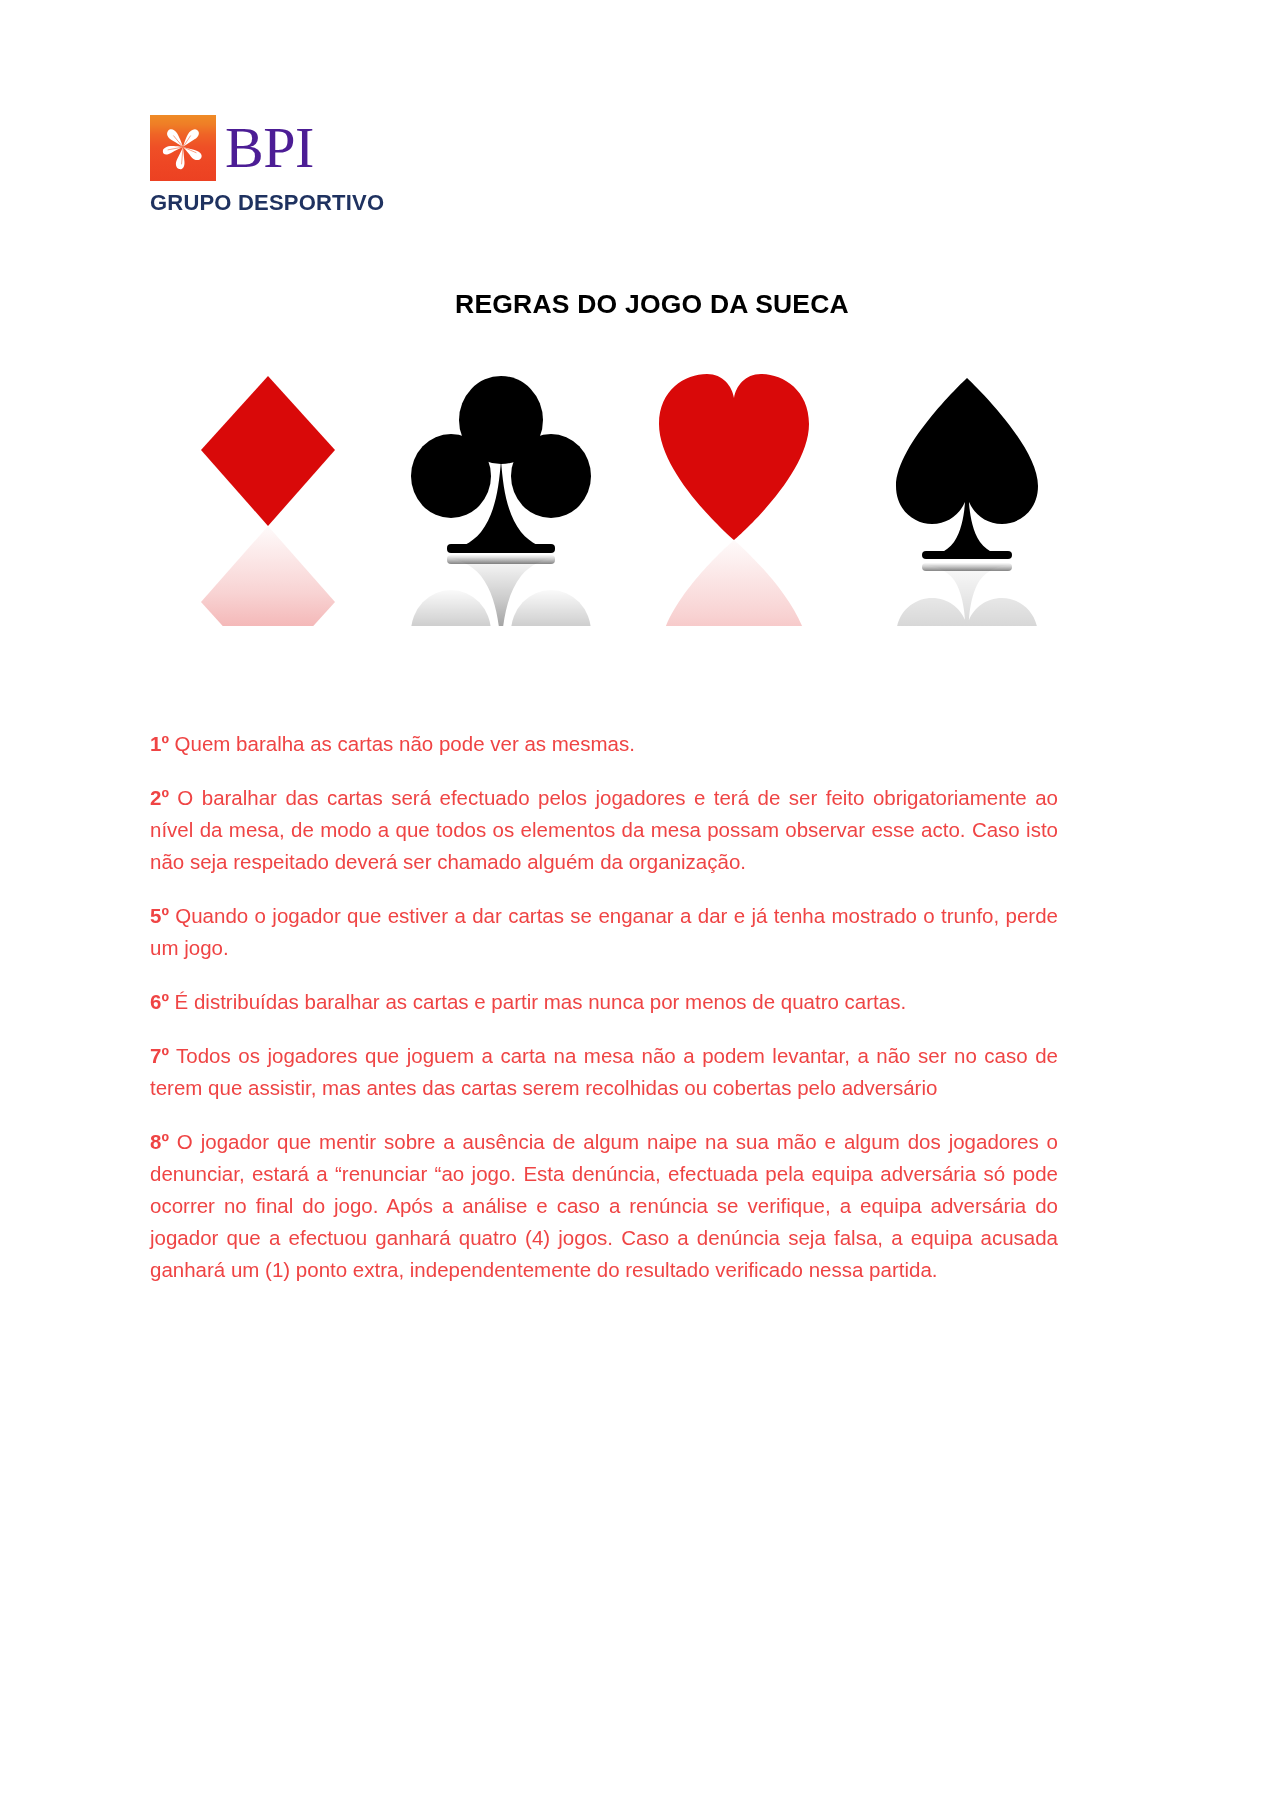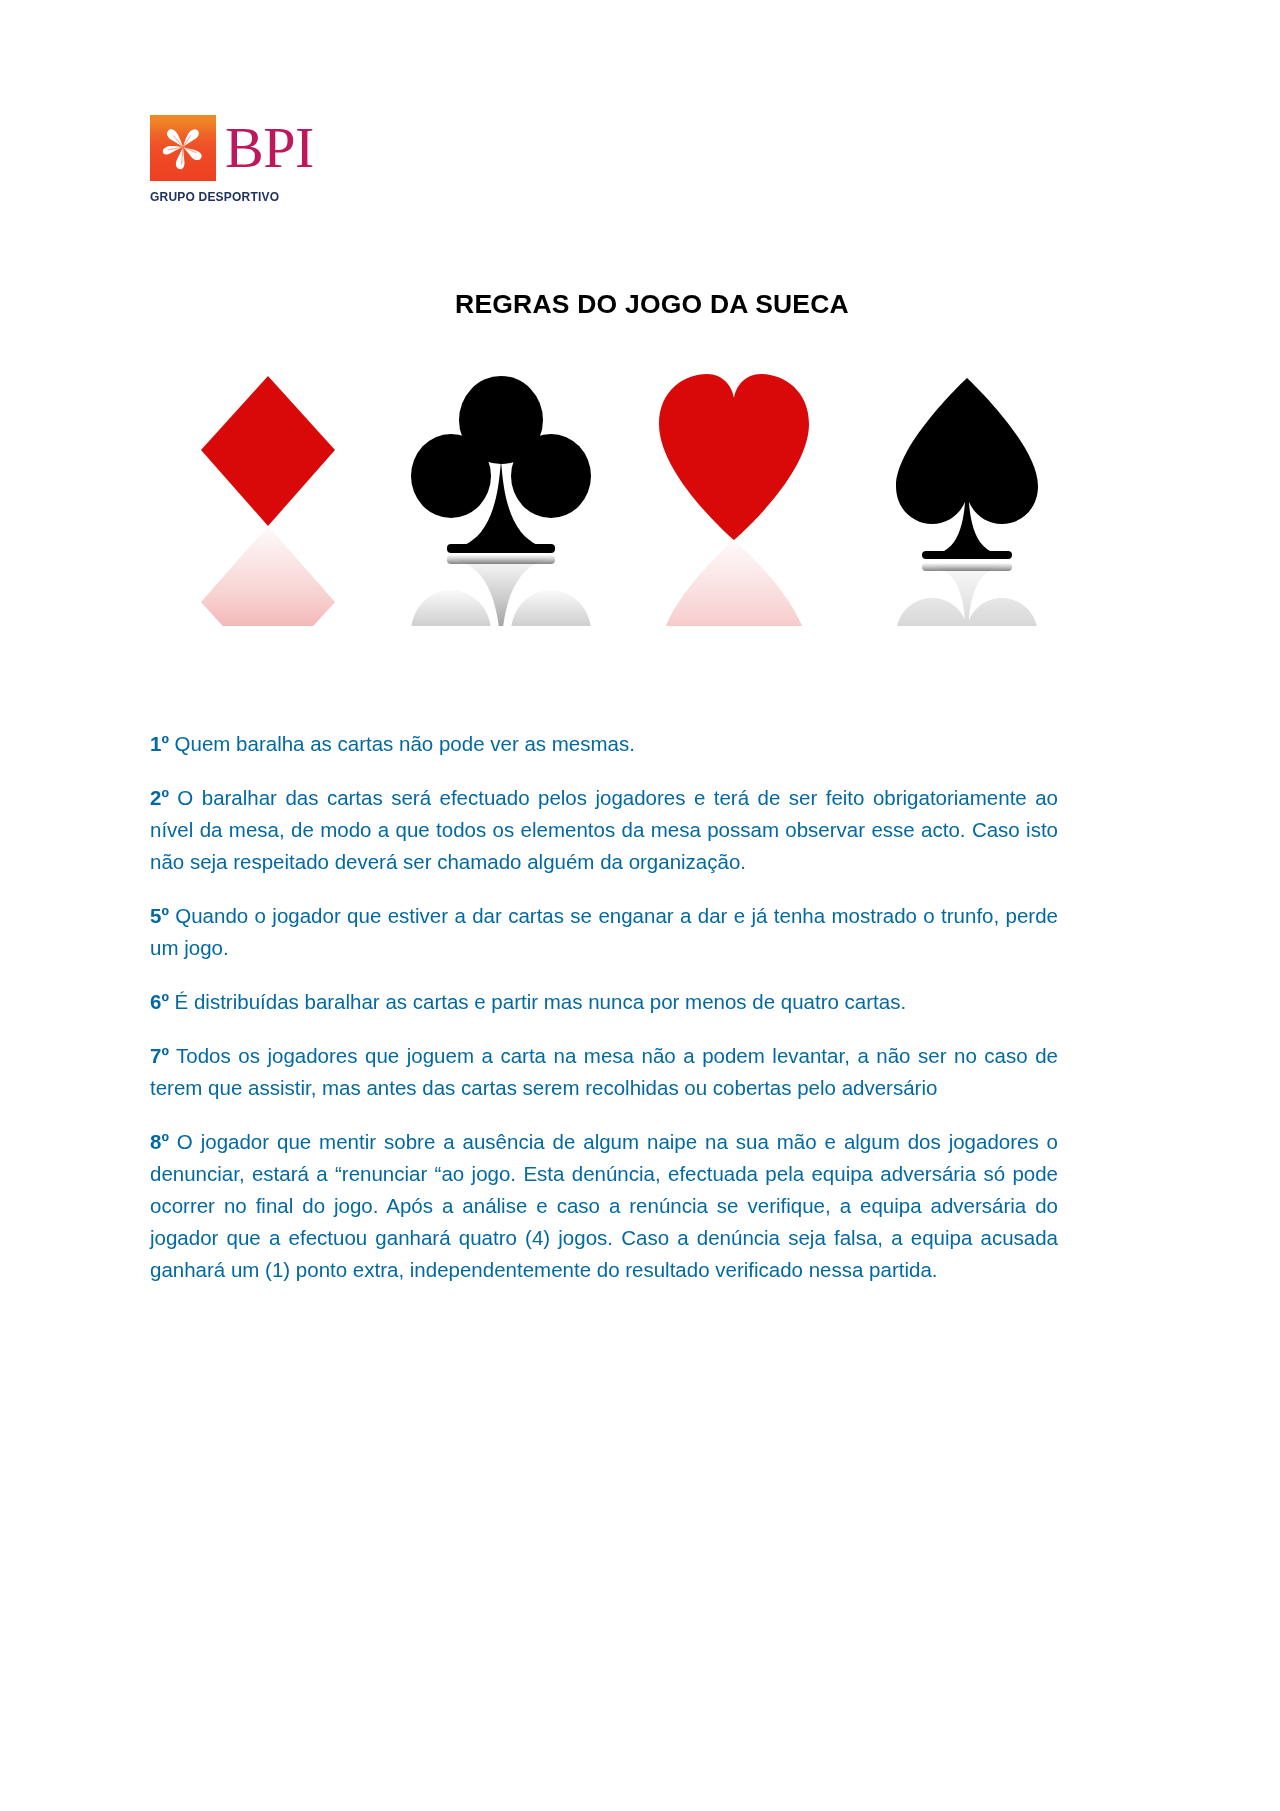--- a/index.html
+++ b/index.html
@@ -52,27 +52,27 @@
     left: 50%;
     top: 50%;
     transform: translate(-50%, -50%);
     display: block;
   }
   .logo-word {
     font-family: "Liberation Serif", serif;
     font-size: 58px;
     line-height: 58px;
     letter-spacing: -0.5px;
-    color: #be185d;
+    color: #4c1d95;
     margin-left: 9px;
     font-weight: 400;
   }
   .logo-sub {
     font-family: "Liberation Sans", sans-serif;
-    font-size: 12px;
+    font-size: 22px;
     font-weight: bold;
     letter-spacing: 0.2px;
     color: #1f3260;
     margin-top: 6px;
     white-space: nowrap;
   }
 
   
   .doc-title {
     position: absolute;
@@ -113,21 +113,21 @@
     left: 150px;
     top: 728px;
     width: 908px;
   }
   .rule {
     font-size: 20.5px;
     line-height: 32px;
     text-align: justify;
     text-justify: inter-word;
     margin: 0 0 22px 0;
-    color: #0369a1;
+    color: #ef4444;
     hyphens: none;
   }
   .rule:last-child { margin-bottom: 0; }
   .rule .num {
     font-weight: bold;
   }
   .rule-last-line-left {
     text-align-last: left;
   }
 </style>

